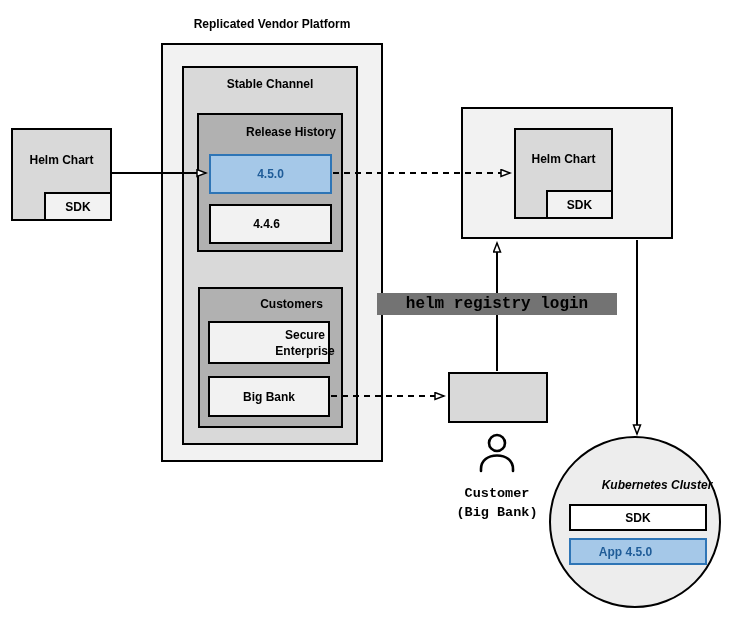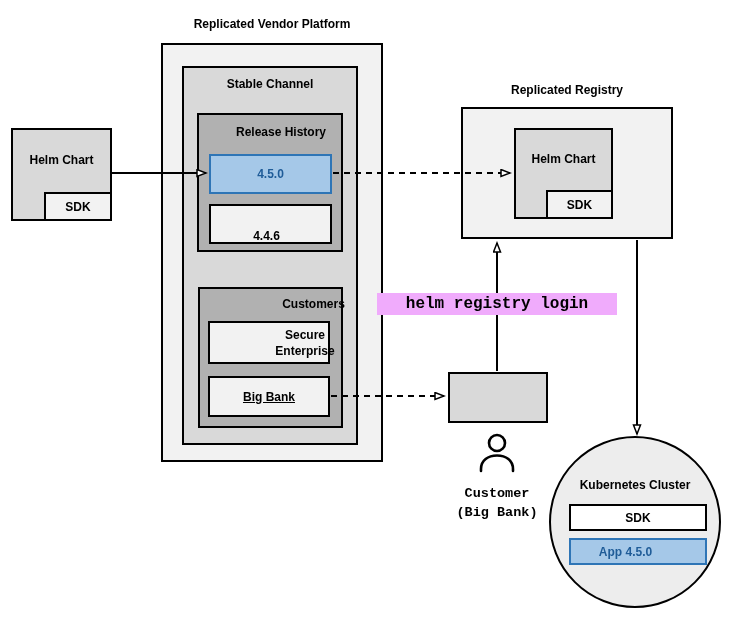--- a/index.html
+++ b/index.html
@@ -35,21 +35,21 @@
     justify-content:center;
   }
   .blue-text{color:#1f5c98;}
   .mono{
     position:absolute;
     font-family:"Liberation Mono", monospace;
     font-size:16px;
     line-height:22px;
     font-weight:bold;
     text-align:center;
-    background:#f0abfc;
+    background:#737373;
     z-index:3;
   }
   .circle{
     position:absolute;
     box-sizing:border-box;
     border:2.5px solid #000;
     border-radius:50%;
     background:#ededed;
   }
   svg.overlay{
@@ -64,57 +64,56 @@
 
 <div class="canvas">
 
   <div class="lbl" style="left:161px;top:16px;width:222px;">Replicated Vendor Platform</div>
   <div class="box fill-light" style="left:161px;top:43px;width:222px;height:419px;"></div>
 
   <div class="box fill-mid" style="left:182px;top:66px;width:176px;height:379px;"></div>
   <div class="lbl" style="left:182px;top:76px;width:176px;">Stable Channel</div>
 
   <div class="box fill-dark" style="left:197px;top:113px;width:146px;height:139px;"></div>
-  <div class="lbl" style="left:197px;top:124px;width:168px;">Release History</div>
+  <div class="lbl" style="left:207px;top:124px;width:168px;">Release History</div>
 
   <div class="box blue-box" style="left:209px;top:154px;width:123px;height:40px;"></div>
   <div class="lbl flex blue-text" style="left:209px;top:154px;width:123px;height:40px;">4.5.0</div>
 
   <div class="box fill-light" style="left:209px;top:204px;width:123px;height:40px;"></div>
-  <div class="lbl flex" style="left:209px;top:216px;width:115px;height:40px;">4.4.6</div>
+  <div class="lbl flex" style="left:209px;top:204px;width:115px;height:40px;">4.4.6</div>
 
   <div class="box fill-dark" style="left:198px;top:287px;width:145px;height:141px;"></div>
-  <div class="lbl" style="left:202px;top:296px;width:145px;padding-left:39px;">Customers</div>
+  <div class="lbl" style="left:180px;top:296px;width:145px;padding-left:39px;">Customers</div>
 
   <div class="box fill-light" style="left:208px;top:321px;width:122px;height:43px;"></div>
   <div class="lbl flex" style="left:208px;top:321px;width:122px;height:43px;padding-left:36px;">Secure
 Enterprise</div>
 
   <div class="box fill-light" style="left:208px;top:376px;width:122px;height:41px;"></div>
-  <div class="lbl flex" style="left:208px;top:376px;width:122px;height:41px;text-decoration:underline;">Big Bank</div>
+  <div class="lbl flex" style="left:208px;top:376px;width:122px;height:41px;">Big Bank</div>
 
   <div class="box fill-mid" style="left:11px;top:128px;width:101px;height:93px;"></div>
   <div class="lbl flex" style="left:11px;top:128px;width:101px;height:64px;">Helm Chart</div>
   <div class="box fill-light" style="left:44px;top:192px;width:68px;height:29px;"></div>
   <div class="lbl flex" style="left:44px;top:192px;width:68px;height:29px;">SDK</div>
 
-  <div class="lbl" style="left:461px;top:82px;width:212px;">Replicated Registry</div>
   <div class="box fill-light" style="left:461px;top:107px;width:212px;height:132px;"></div>
   <div class="box fill-mid" style="left:514px;top:128px;width:99px;height:91px;"></div>
   <div class="lbl flex" style="left:514px;top:128px;width:99px;height:62px;">Helm Chart</div>
   <div class="box fill-light" style="left:546px;top:190px;width:67px;height:29px;"></div>
   <div class="lbl flex" style="left:546px;top:190px;width:67px;height:29px;">SDK</div>
 
   <div class="box fill-mid" style="left:448px;top:372px;width:100px;height:51px;"></div>
 
   <div class="lbl" style="left:437px;top:484px;width:120px;line-height:19px;font-size:13.5px;font-family:Liberation Mono, monospace;">Customer
 (Big Bank)</div>
 
   <div class="circle" style="left:549px;top:436px;width:172px;height:172px;"></div>
-  <div class="lbl" style="left:549px;top:477px;width:172px;">Kubernetes Cluster</div>
+  <div class="lbl" style="left:571px;top:477px;width:172px;font-style:italic;">Kubernetes Cluster</div>
   <div class="box fill-white" style="left:569px;top:504px;width:138px;height:27px;"></div>
   <div class="lbl flex" style="left:569px;top:504px;width:138px;height:27px;">SDK</div>
   <div class="box blue-box" style="left:569px;top:538px;width:138px;height:27px;"></div>
   <div class="lbl flex blue-text" style="left:569px;top:538px;width:113px;height:27px;">App 4.5.0</div>
 
   <svg class="overlay" width="747" height="634" viewBox="0 0 747 634">
     <defs>
       <marker id="arrowOpen" markerWidth="12" markerHeight="10" refX="10" refY="4.5" orient="auto" markerUnits="userSpaceOnUse">
         <path d="M1,1 L10,4.5 L1,8 Z" fill="#ffffff" stroke="#000000" stroke-width="1.5"></path>
       </marker>

